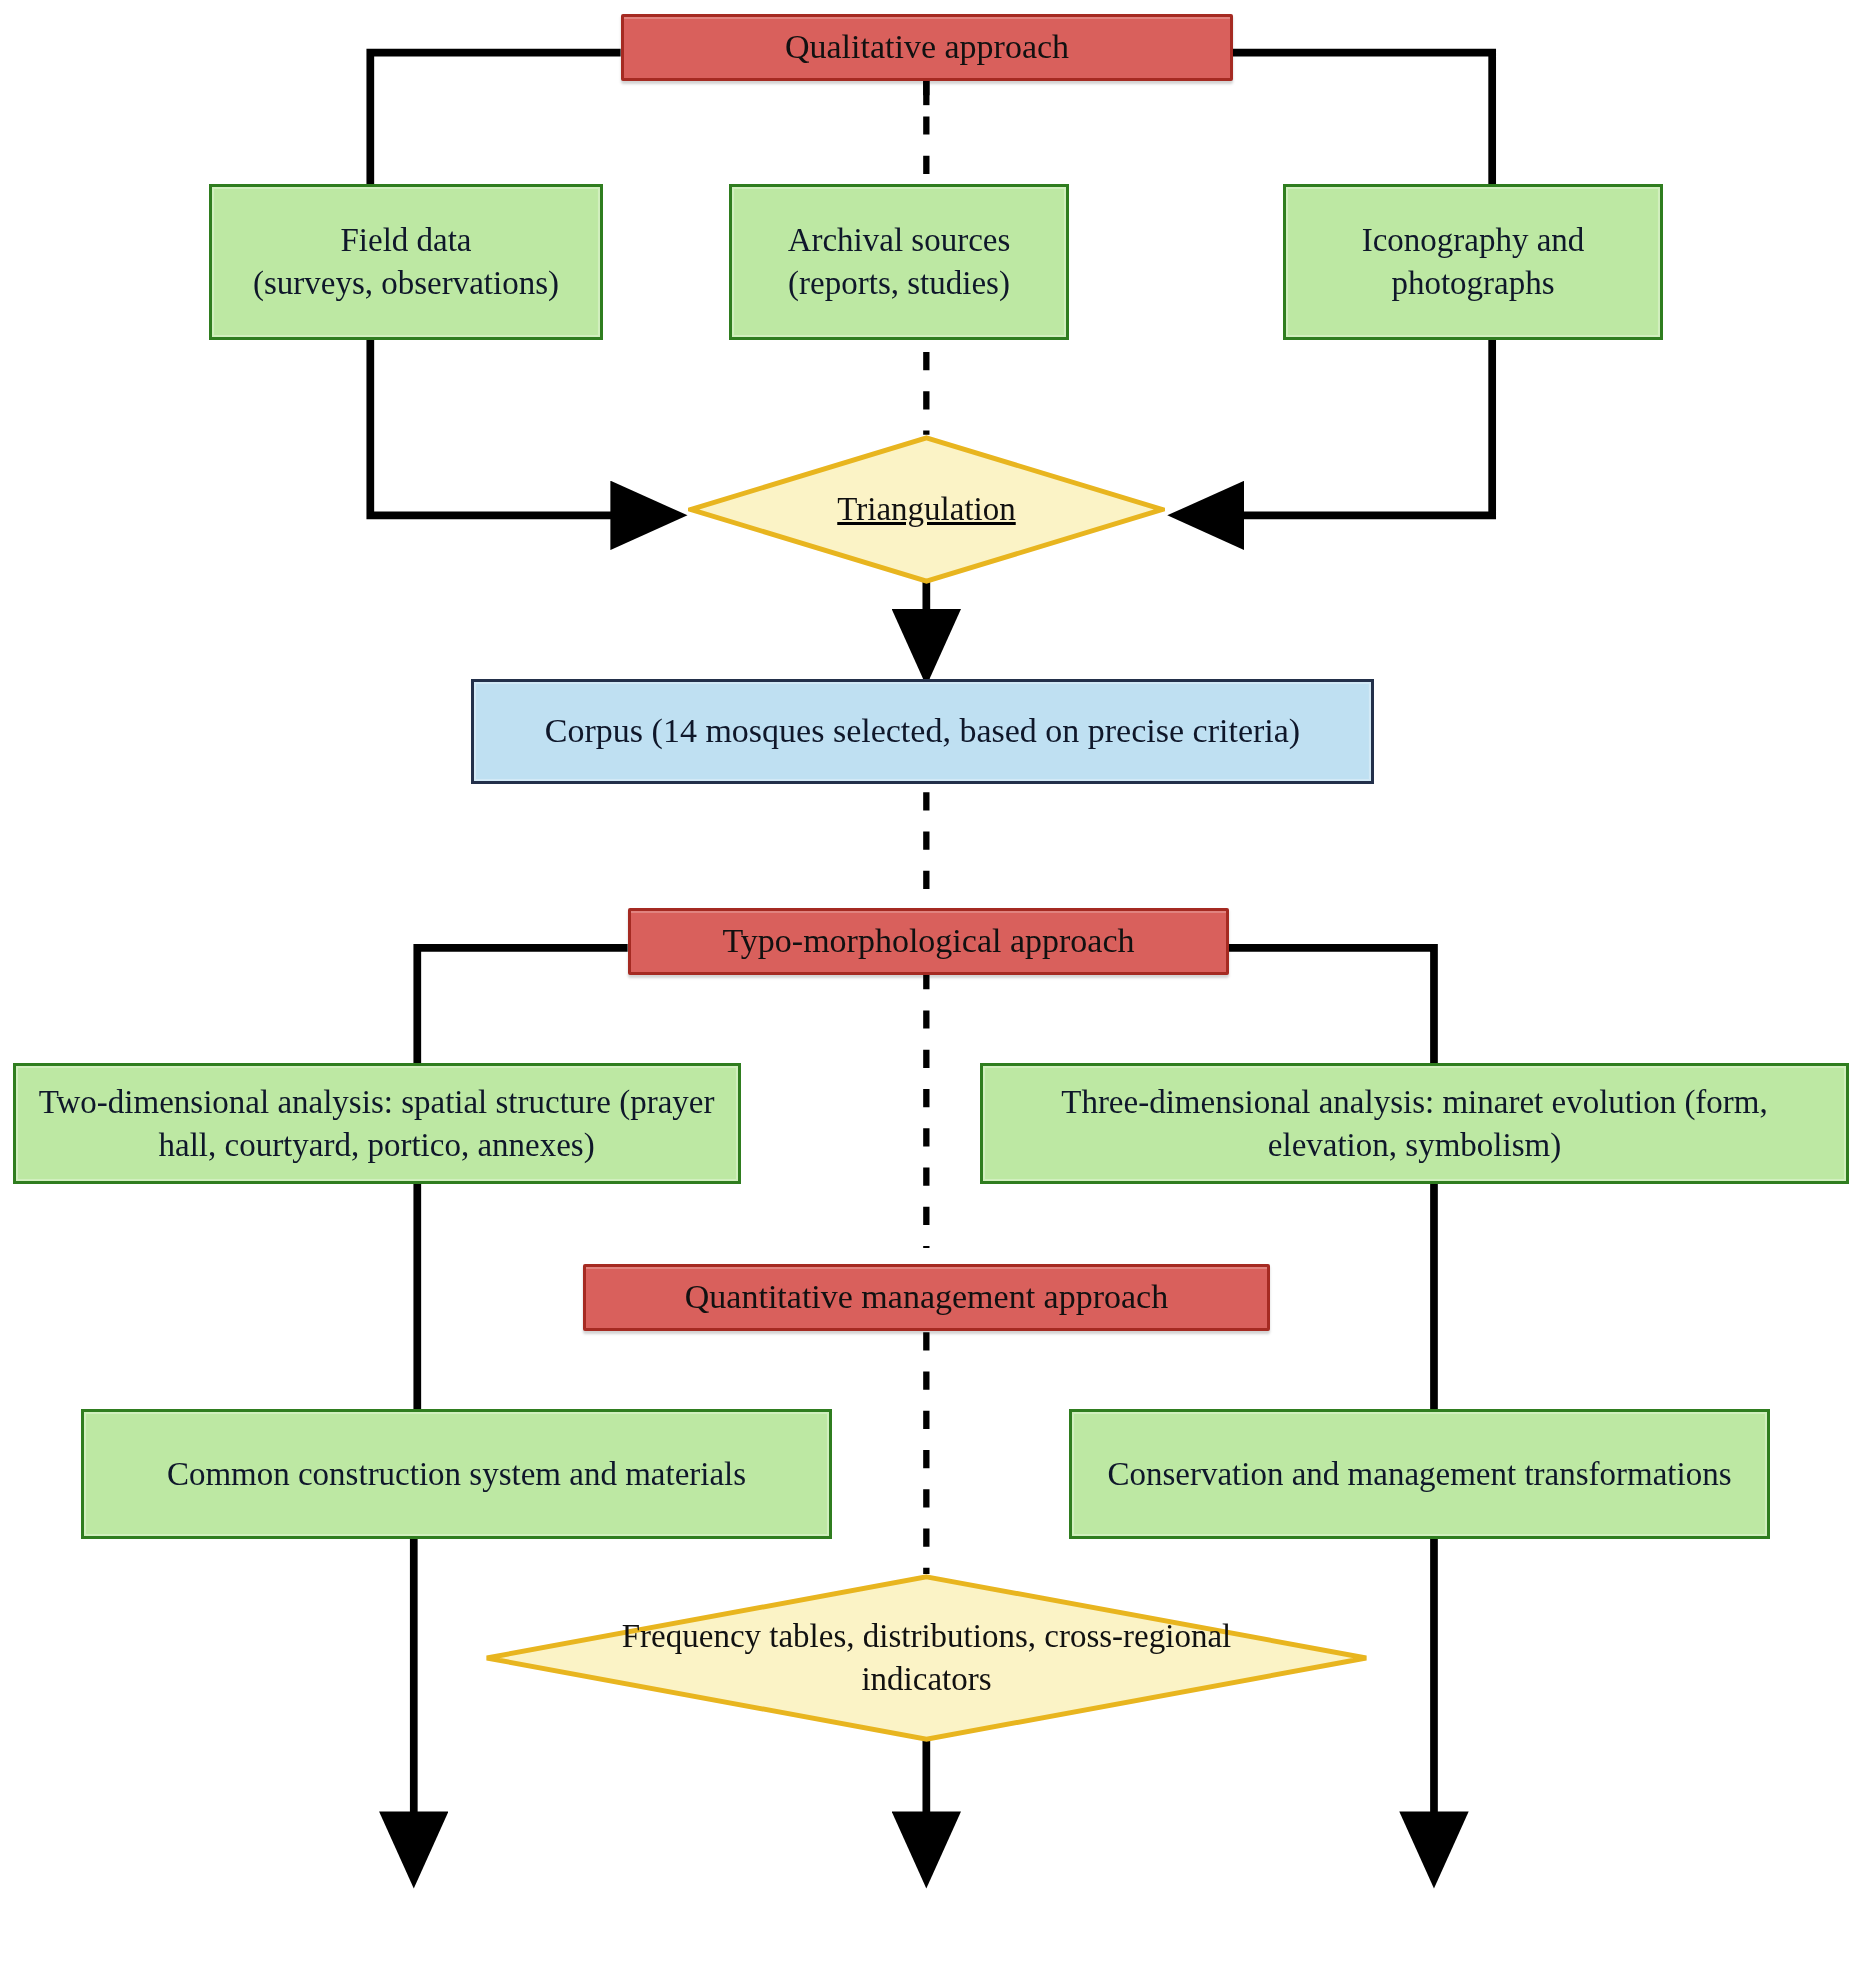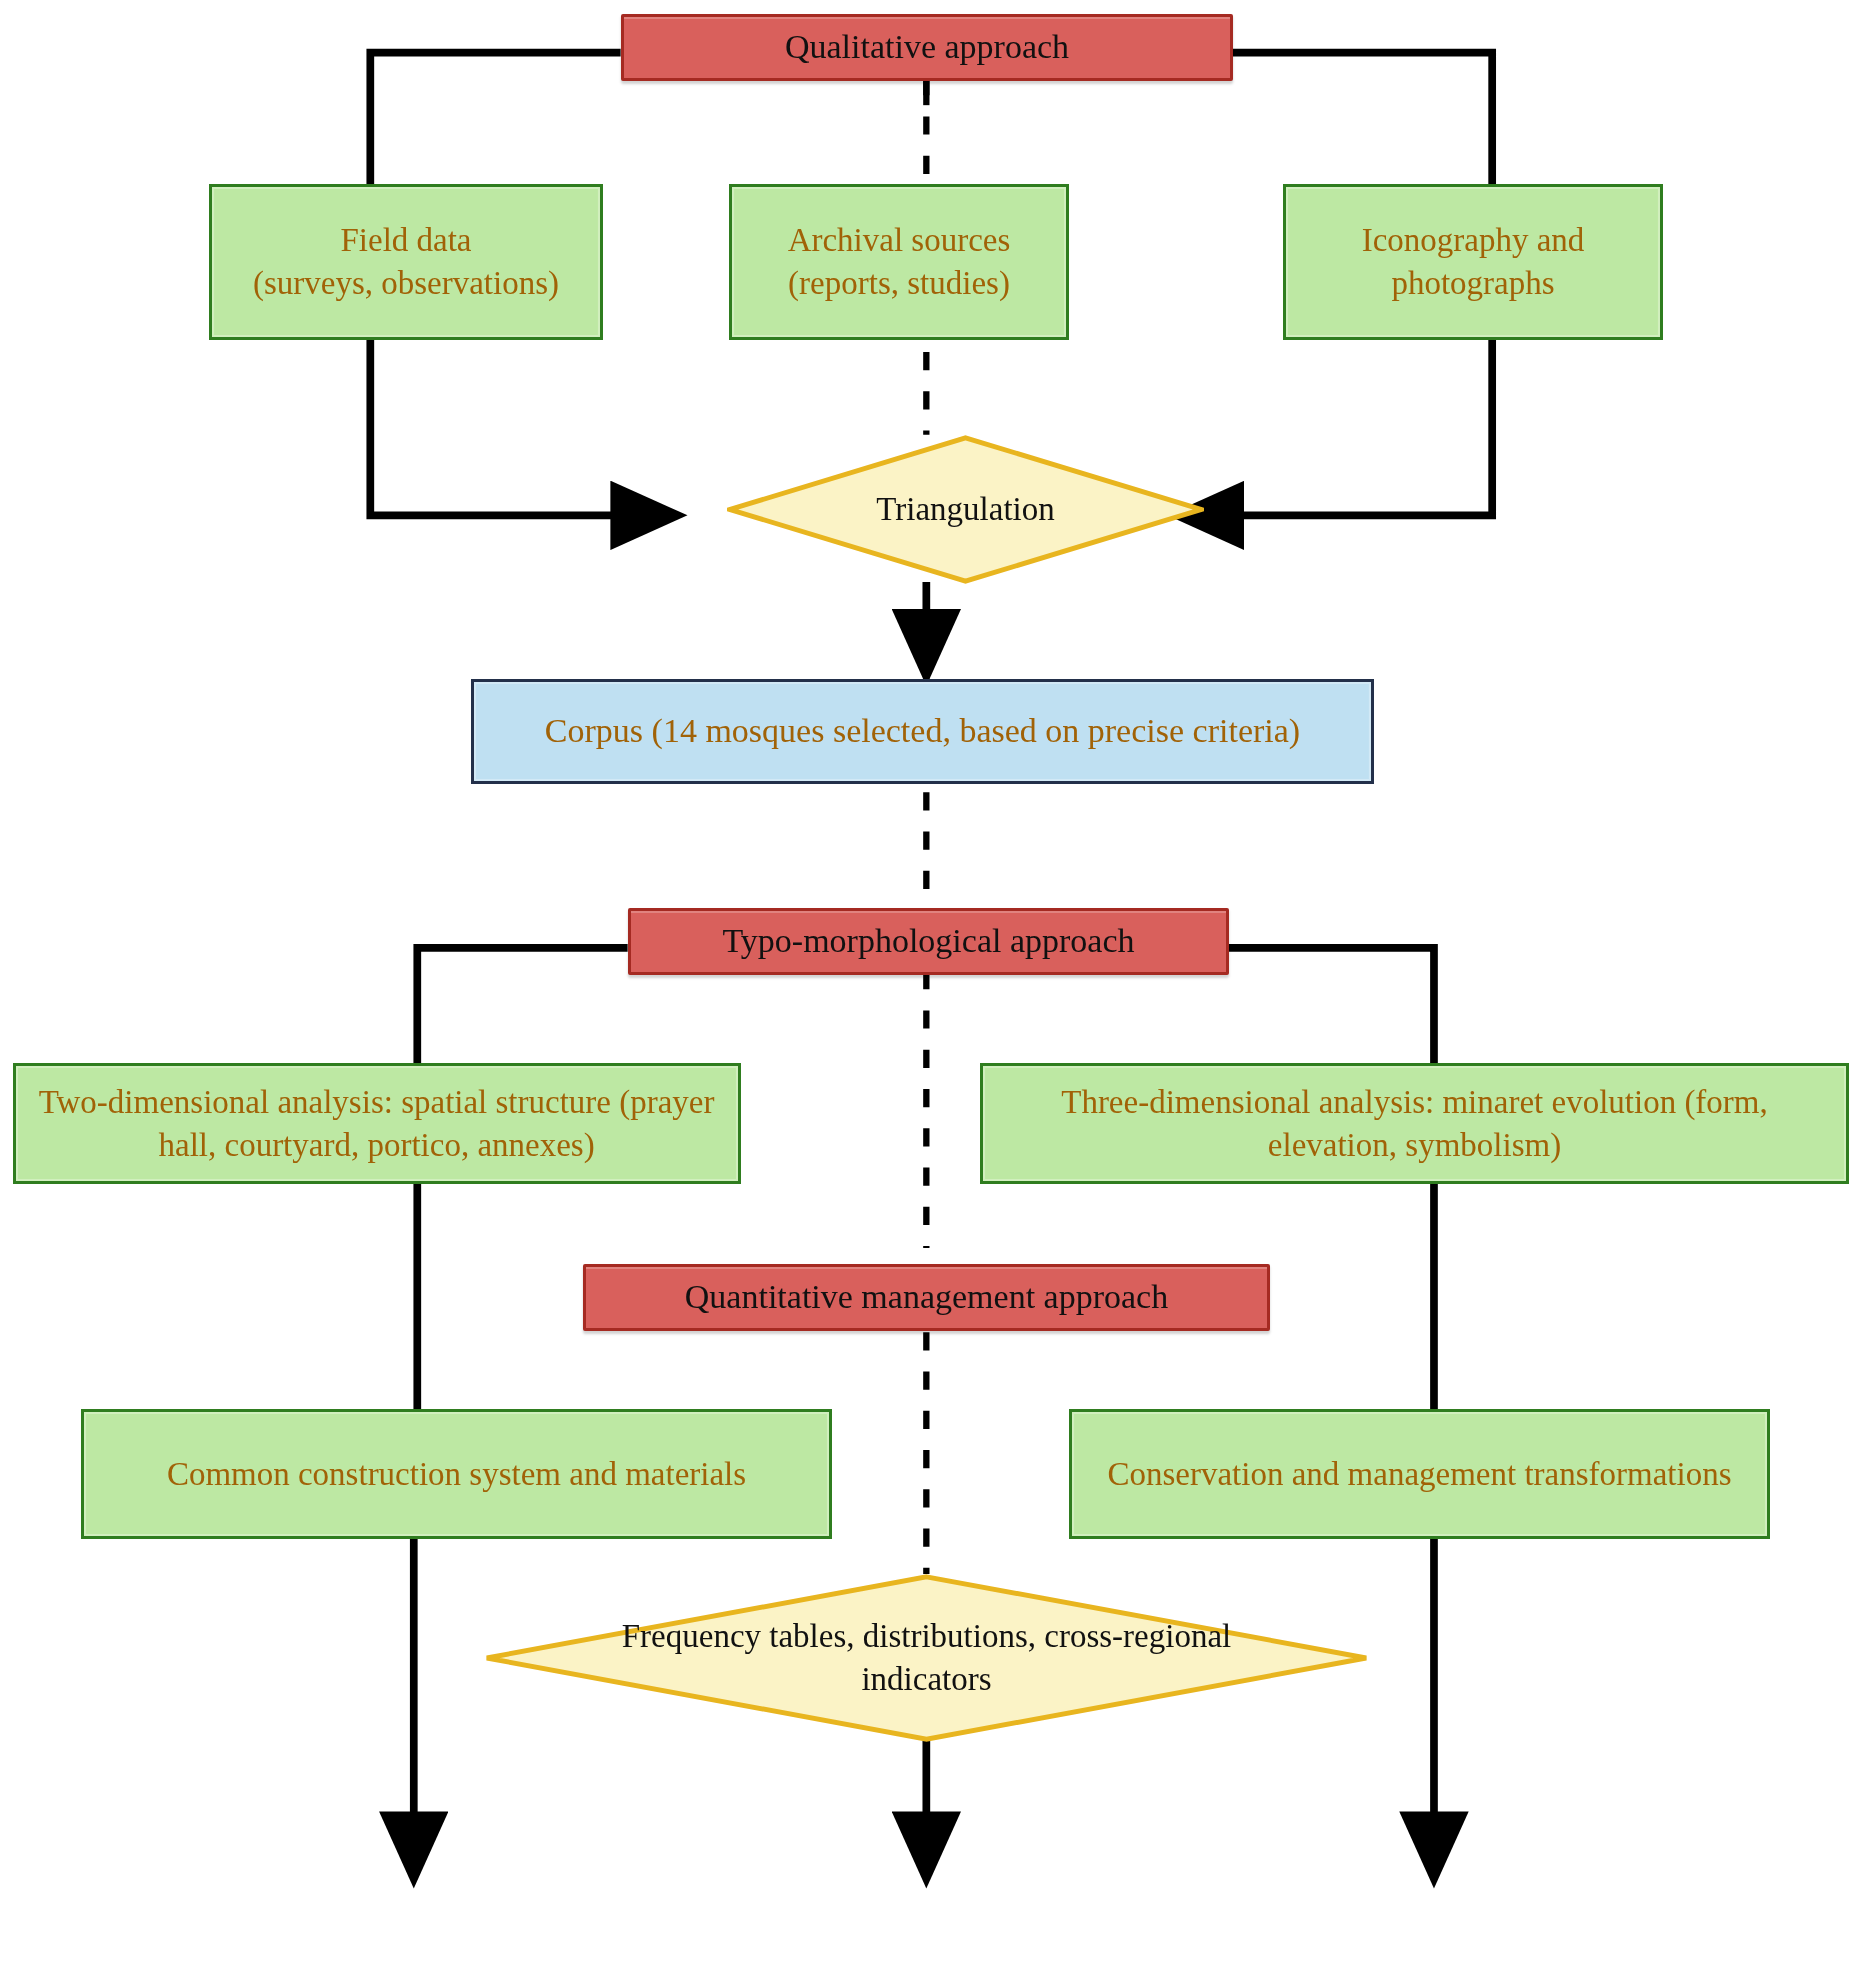--- a/index.html
+++ b/index.html
@@ -1,20 +1,20 @@
 <!DOCTYPE html>
 <html style="font-size:11.2px"><head>
 <meta charset="utf-8">
 <style>
   html,body{margin:0;padding:0;background:#ffffff;}
   body{width:1873px;height:1985px;font-family:"Liberation Serif",serif;}
   #stage{position:relative;width:1873px;height:1985px;overflow:hidden;background:#fff;}
   svg#wires{position:absolute;left:0;top:0;width:1873px;height:1985px;}
   .node{position:absolute;box-sizing:border-box;display:flex;align-items:center;justify-content:center;text-align:center;}
-  .node .txt{display:block;width:100%;padding:0 11.2px;line-height:1.30;color:#a16207;}
+  .node .txt{display:block;width:100%;padding:0 11.2px;line-height:1.30;color:#0f172a;}
   .n-red{background:#d9605c;border:3.5px solid #a52a22;border-radius:2px;
          box-shadow:inset 0 2.1px 0 rgba(255,255,255,.22), 0 2.1px 2.8px rgba(0,0,0,.18);}
   .n-red .txt{font-size:34px;color:#111;}
   .n-green{background:#bde8a3;border:3.5px solid #2f7d1f;
            box-shadow:inset 0 0 0 2.1px rgba(255,255,255,.30);}
   .n-green .txt{font-size:33px;}
   .n-blue{background:#bfe0f2;border:3.5px solid #23304a;
           box-shadow:inset 0 0 0 2.1px rgba(255,255,255,.30);}
   .n-blue .txt{font-size:34px;}
   .n-dia{background:transparent;border:none;}
@@ -94,21 +94,21 @@
   </div>
 
   <div class="node n-green" style="left:729px;top:184px;width:340px;height:156px;">
     <span class="txt multiline">Archival sources<br>(reports, studies)</span>
   </div>
 
   <div class="node n-green" style="left:1283px;top:184px;width:380px;height:156px;">
     <span class="txt multiline">Iconography and<br>photographs</span>
   </div>
 
-  <div class="node n-dia" style="left:727px;top:435px;width:477px;height:149px;">
+  <div class="node n-dia" style="left:688px;top:435px;width:477px;height:149px;text-decoration:underline;">
     <svg class="dia-svg" viewBox="0 0 680 212" preserveAspectRatio="none">
       <polygon points="340,4 676,106 340,208 4,106" fill="#fbf3c6" stroke="#e8b51f" stroke-width="7"></polygon>
     </svg>
     <span class="dtxt">Triangulation</span>
   </div>
 
   <div class="node n-blue" style="left:471px;top:679px;width:903px;height:105px;">
     <span class="txt">Corpus (14 mosques selected, based on precise criteria)</span>
   </div>
 

